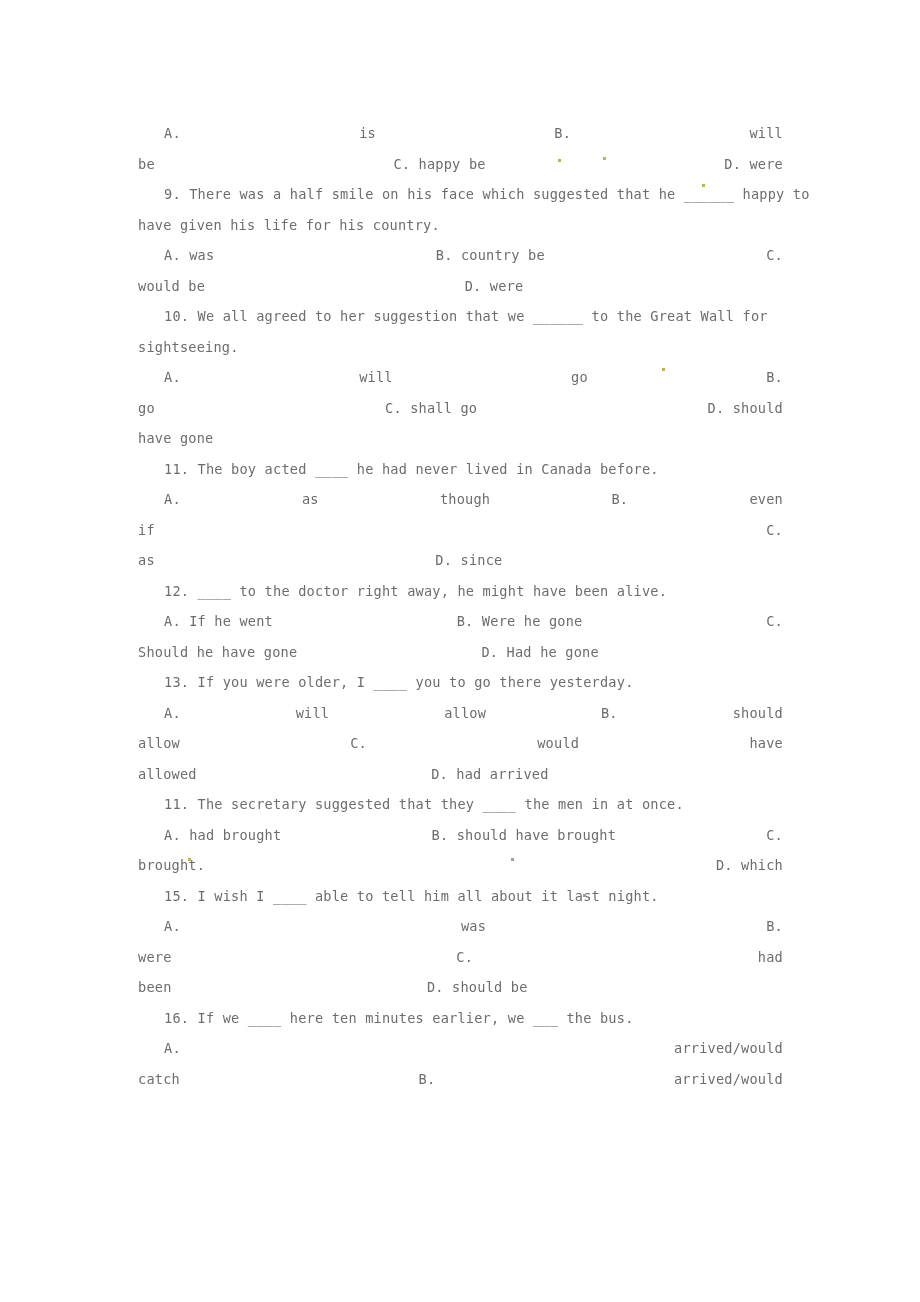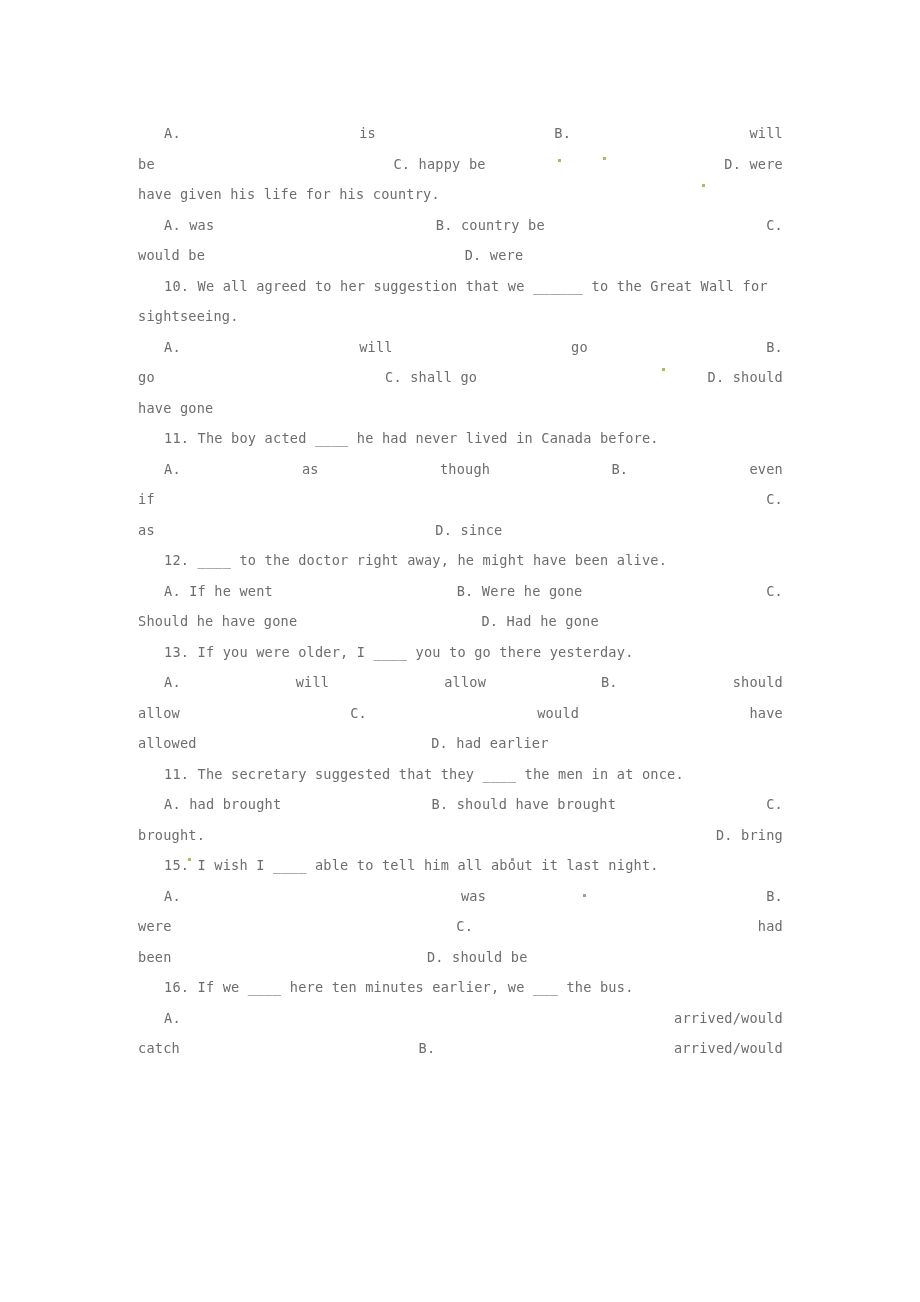--- a/index.html
+++ b/index.html
@@ -67,20 +67,23 @@
       </div>
     </div>
     <div class="line">
       <div class="just">
         <span>be</span>
         <span>C. happy be</span>
         <span>D. were</span>
       </div>
     </div>
     <div class="line">
+      <span class="flush indent">9. There was a half smile on his face which suggested that he ______ happy to</span>
+    </div>
+    <div class="line">
       <span class="flush">have given his life for his country.</span>
     </div>
     <div class="line">
       <div class="just lead">
         <span>A. was</span>
         <span>B. country be</span>
         <span>C.</span>
       </div>
     </div>
     <div class="line">
@@ -172,38 +175,38 @@
       <div class="just">
         <span>allow</span>
         <span>C.</span>
         <span>would</span>
         <span>have</span>
       </div>
     </div>
     <div class="line">
       <div class="just">
         <span>allowed</span>
-        <span>D. had earlier</span>
+        <span>D. had arrived</span>
         <span></span>
       </div>
     </div>
     <div class="line">
       <span class="flush indent">11. The secretary suggested that they ____ the men in at once.</span>
     </div>
     <div class="line">
       <div class="just lead">
         <span>A. had brought</span>
         <span>B. should have brought</span>
         <span>C.</span>
       </div>
     </div>
     <div class="line">
       <div class="just">
         <span>brought.</span>
-        <span>D. bring</span>
+        <span>D. which</span>
       </div>
     </div>
     <div class="line">
       <span class="flush indent">15. I wish I ____ able to tell him all about it last night.</span>
     </div>
     <div class="line">
       <div class="just lead">
         <span>A.</span>
         <span>was</span>
         <span>B.</span>

